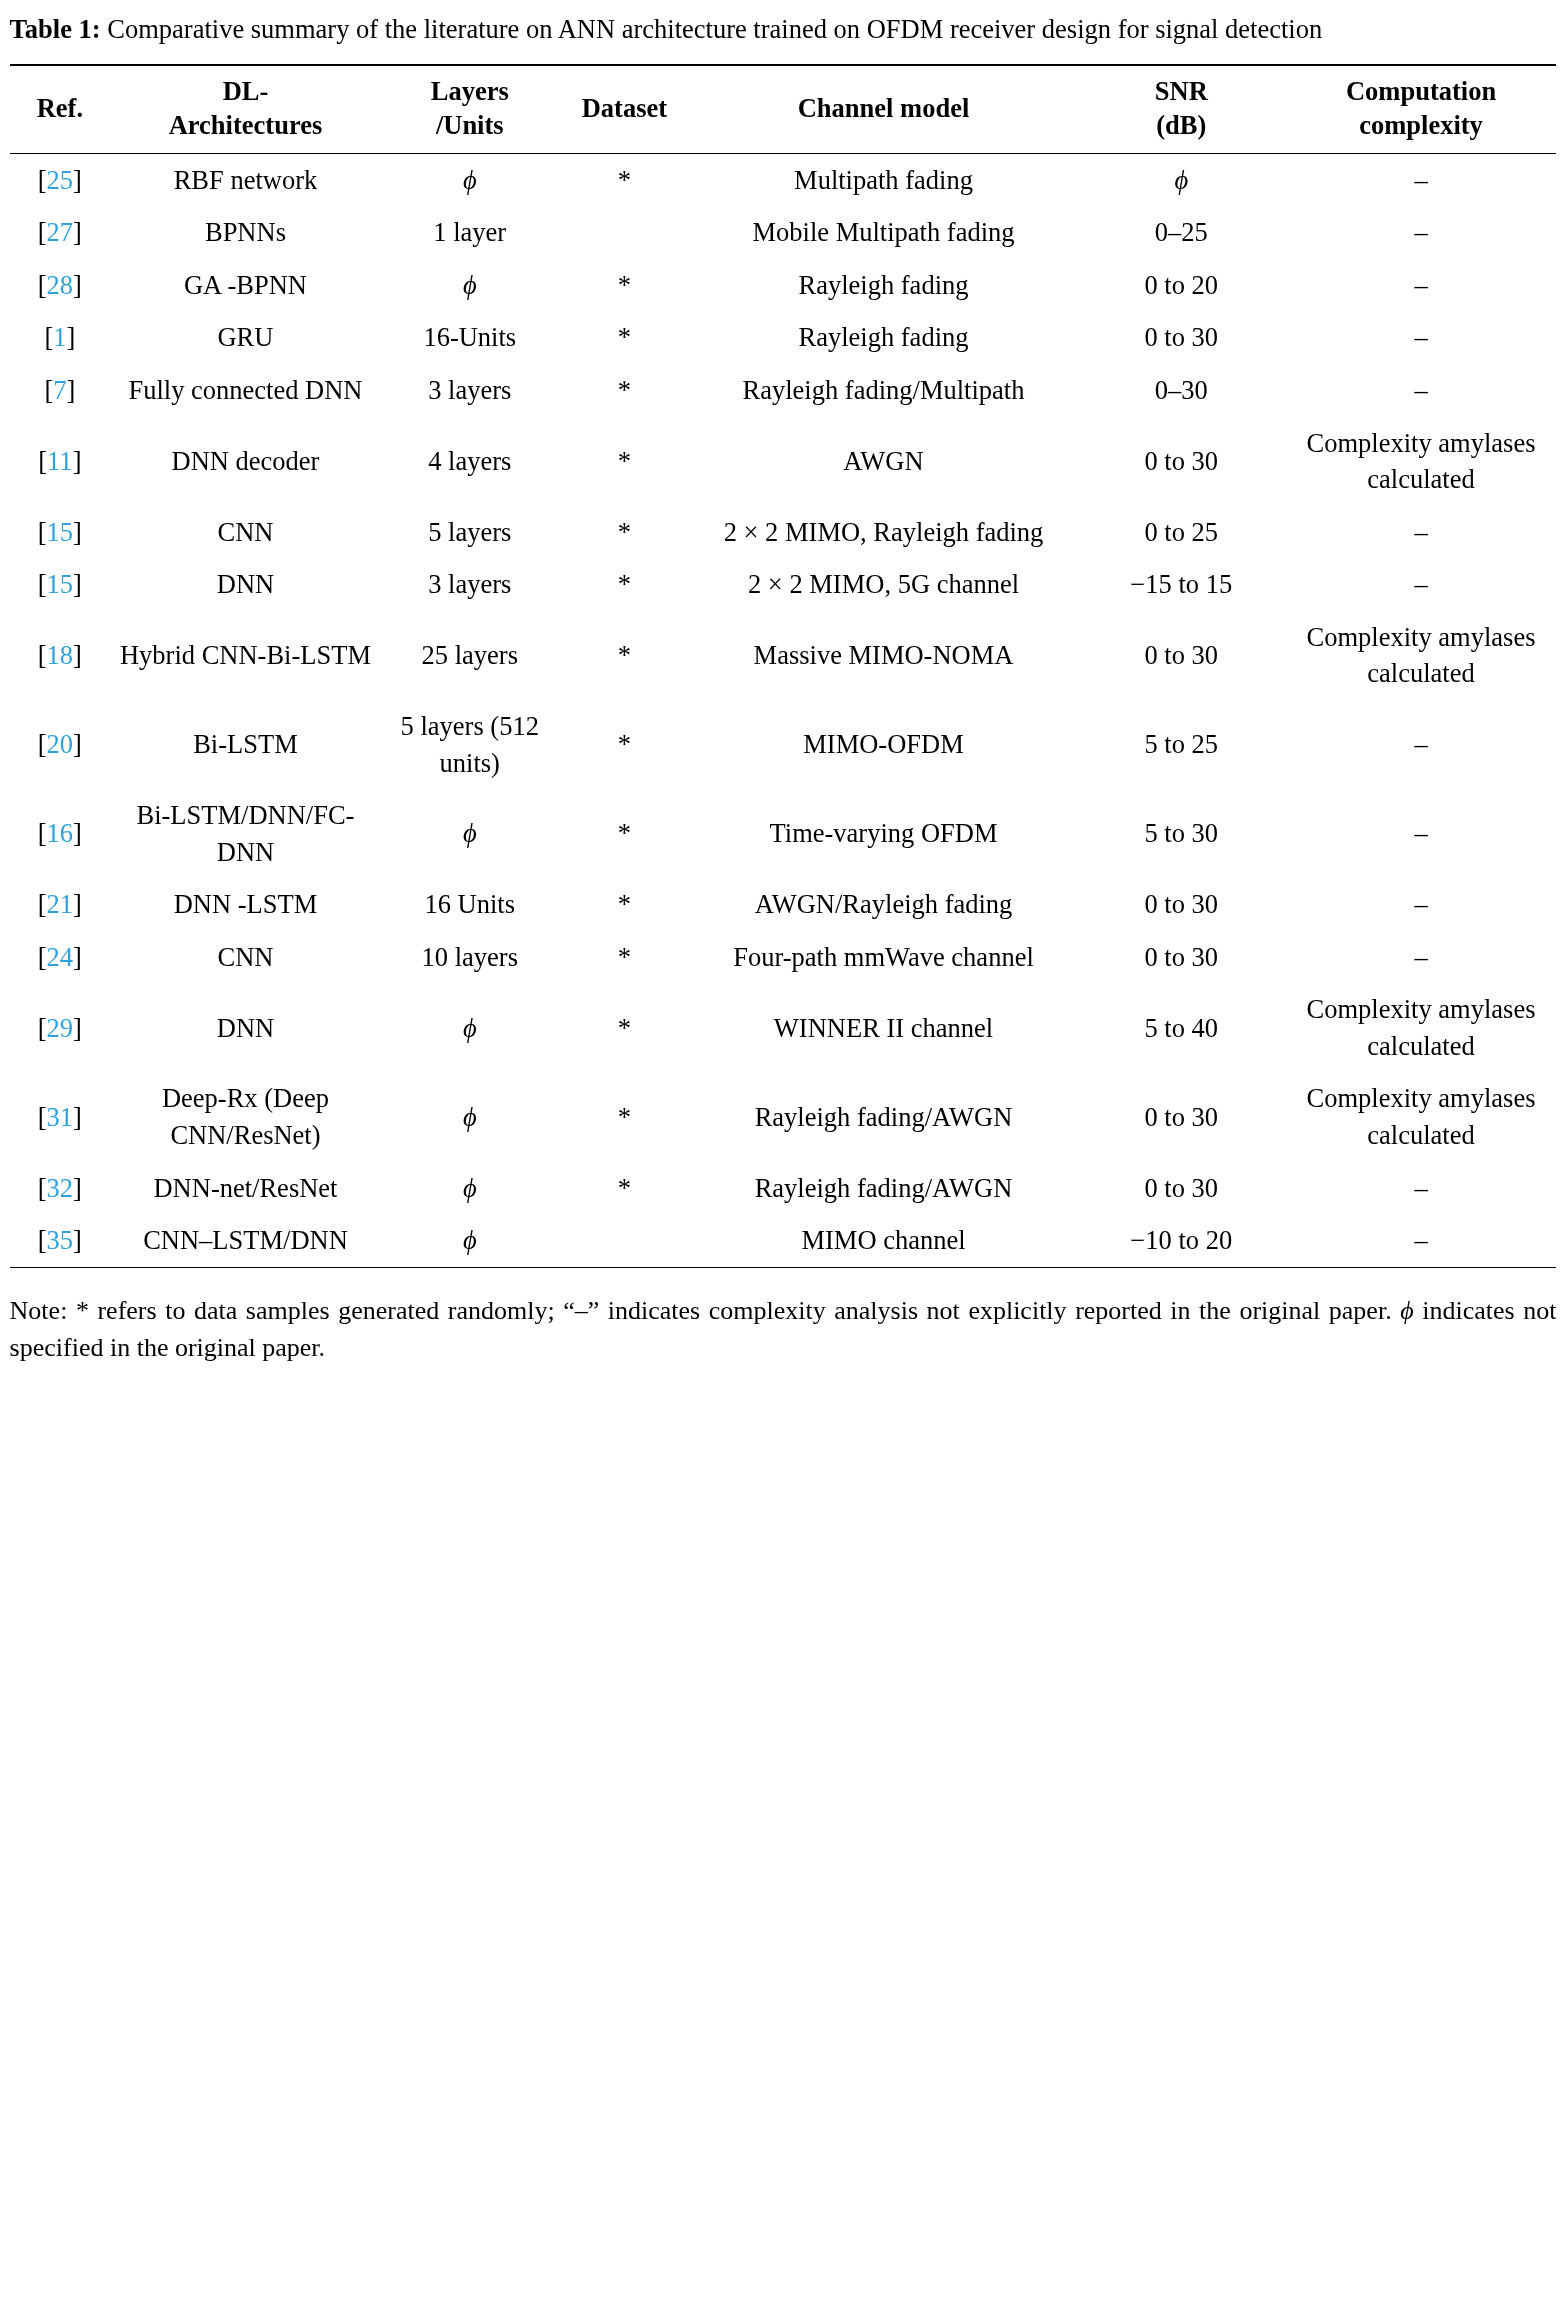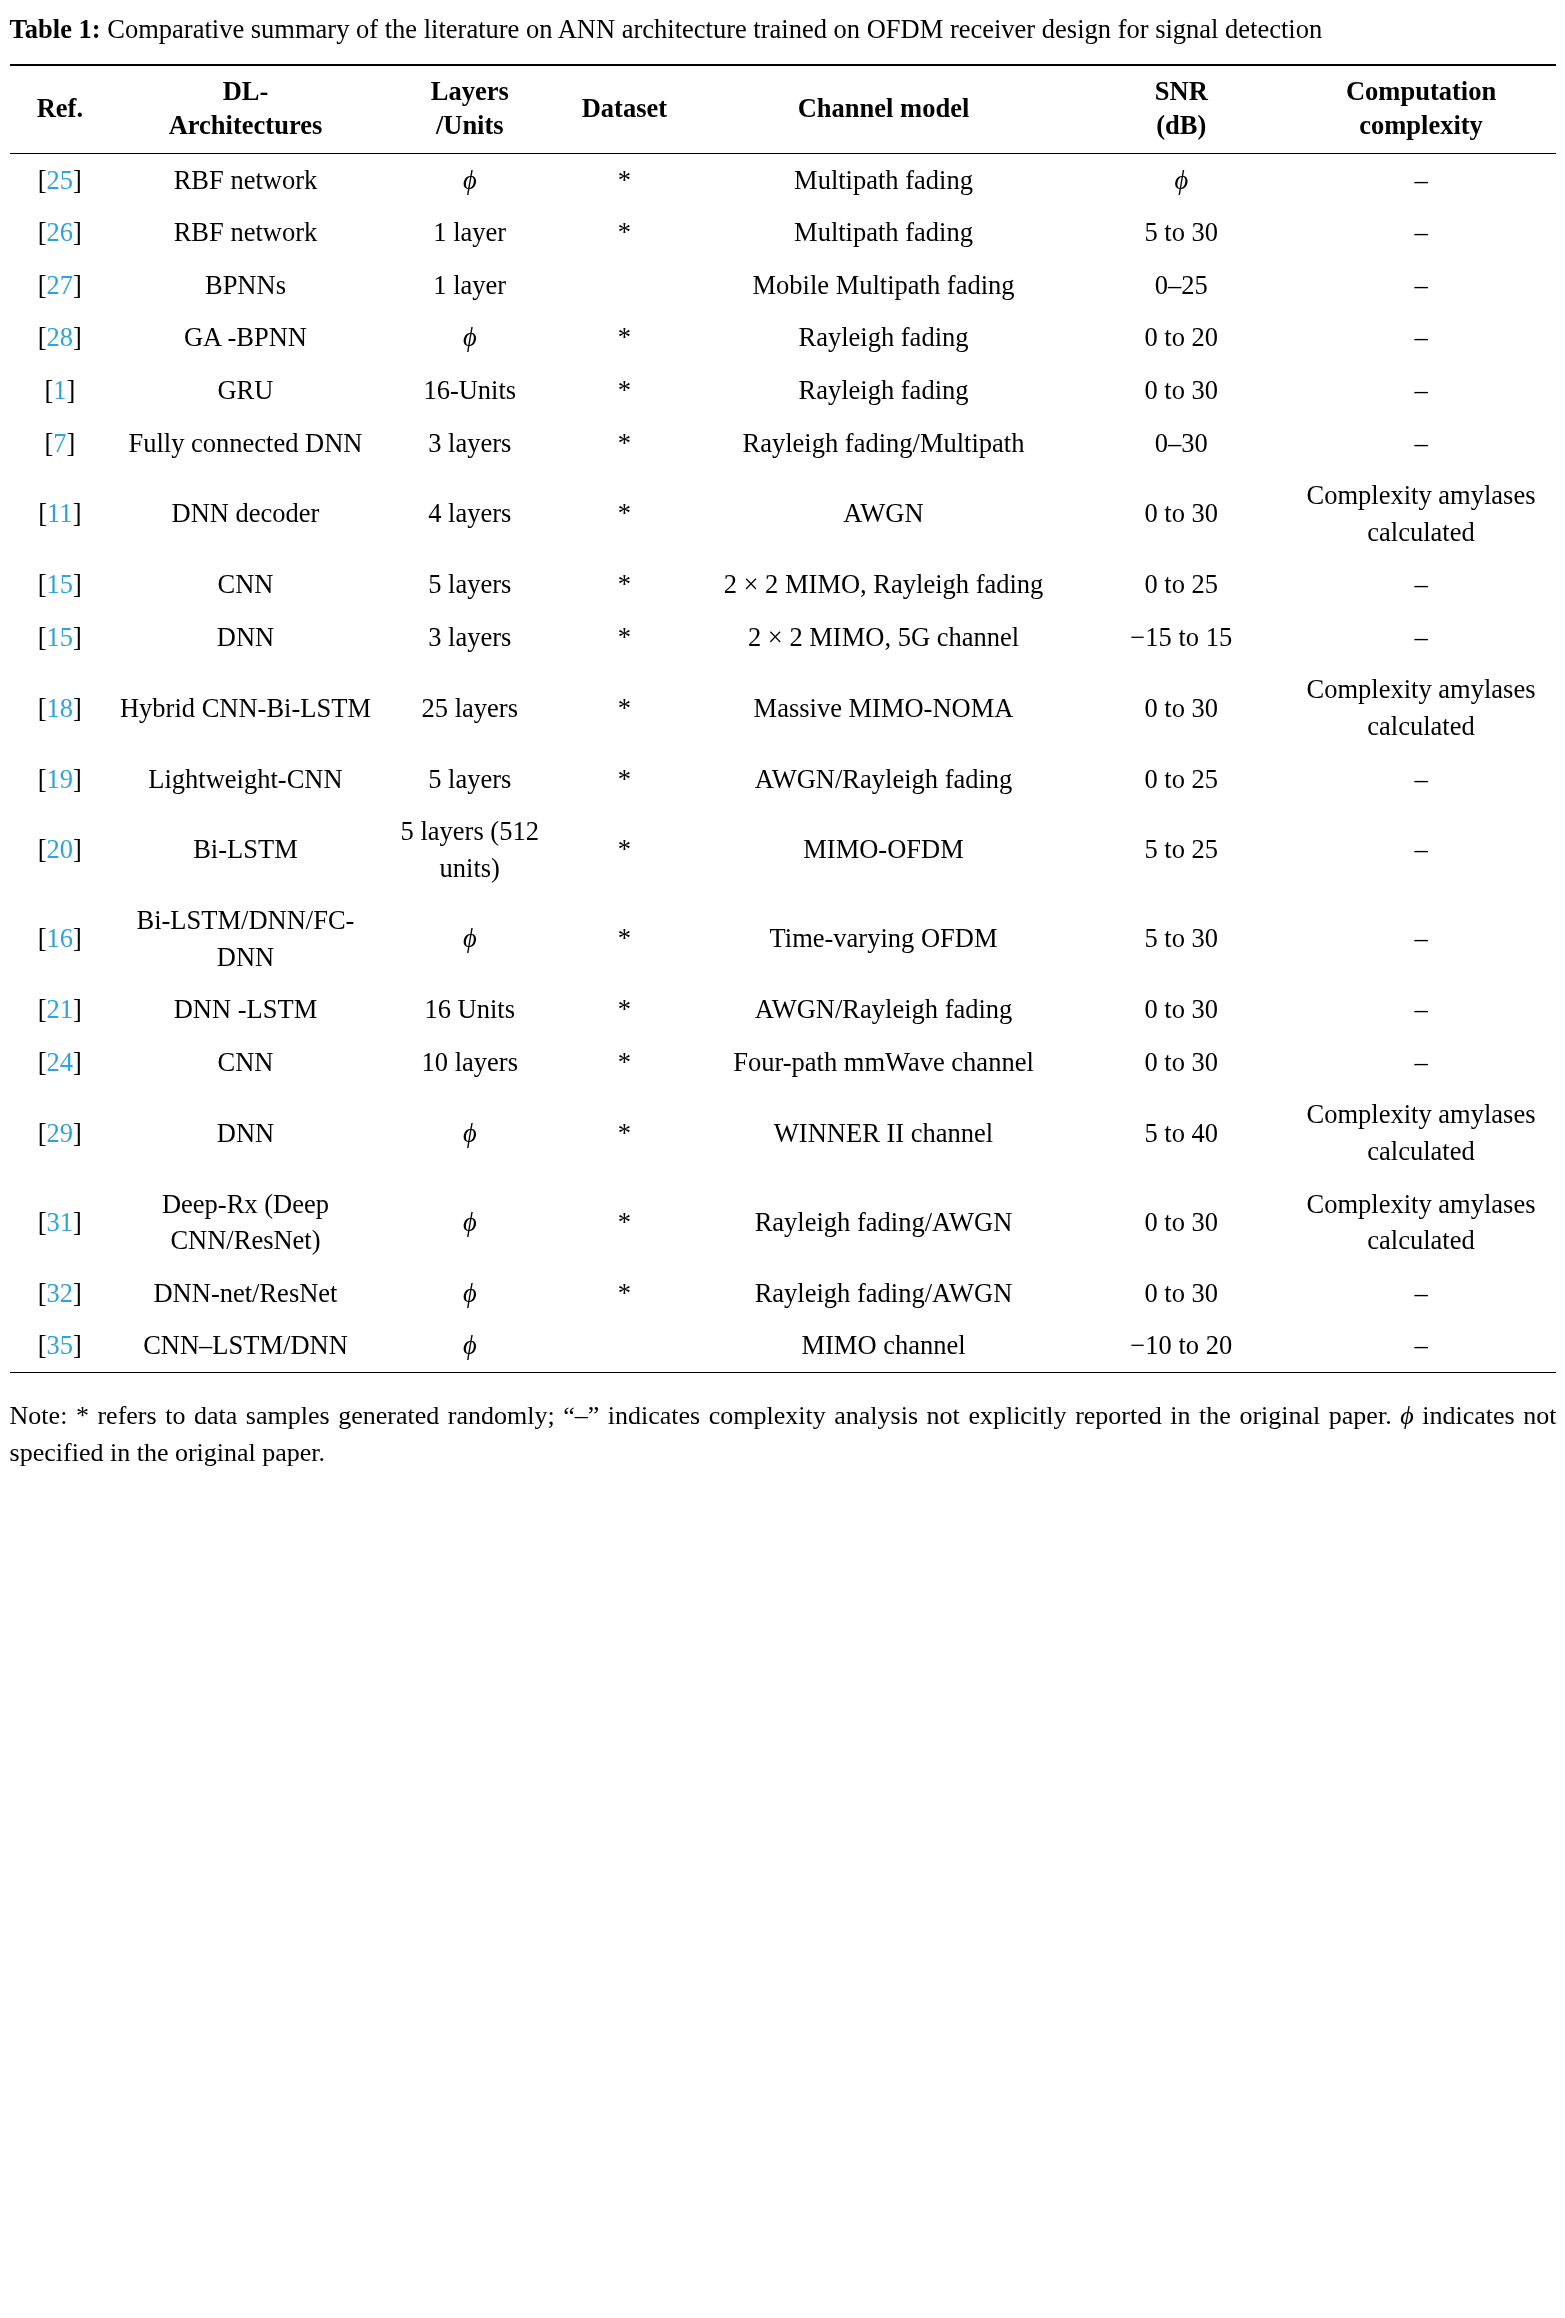--- a/index.html
+++ b/index.html
@@ -86,29 +86,20 @@
       <tr>
         <td>[<span class="ref-link">25</span>]</td>
         <td>RBF network</td>
         <td><i class="phi">ϕ</i></td>
         <td>*</td>
         <td>Multipath fading</td>
         <td><i class="phi">ϕ</i></td>
         <td>–</td>
       </tr>
       <tr>
-        <td>[<span class="ref-link">26</span>]</td>
-        <td>RBF network</td>
-        <td>1 layer</td>
-        <td>*</td>
-        <td>Multipath fading</td>
-        <td>5 to 30</td>
-        <td>–</td>
-      </tr>
-      <tr>
         <td>[<span class="ref-link">27</span>]</td>
         <td>BPNNs</td>
         <td>1 layer</td>
         <td></td>
         <td>Mobile Multipath fading</td>
         <td>0–25</td>
         <td>–</td>
       </tr>
       <tr>
         <td>[<span class="ref-link">28</span>]</td>
@@ -167,29 +158,20 @@
       <tr>
         <td>[<span class="ref-link">18</span>]</td>
         <td>Hybrid CNN-Bi-LSTM</td>
         <td>25 layers</td>
         <td>*</td>
         <td>Massive MIMO-NOMA</td>
         <td>0 to 30</td>
         <td>Complexity amylases calculated</td>
       </tr>
       <tr>
-        <td>[<span class="ref-link">19</span>]</td>
-        <td>Lightweight-CNN</td>
-        <td>5 layers</td>
-        <td>*</td>
-        <td>AWGN/Rayleigh fading</td>
-        <td>0 to 25</td>
-        <td>–</td>
-      </tr>
-      <tr>
         <td>[<span class="ref-link">20</span>]</td>
         <td>Bi-LSTM</td>
         <td>5 layers (512 units)</td>
         <td>*</td>
         <td>MIMO-OFDM</td>
         <td>5 to 25</td>
         <td>–</td>
       </tr>
       <tr>
         <td>[<span class="ref-link">16</span>]</td>

